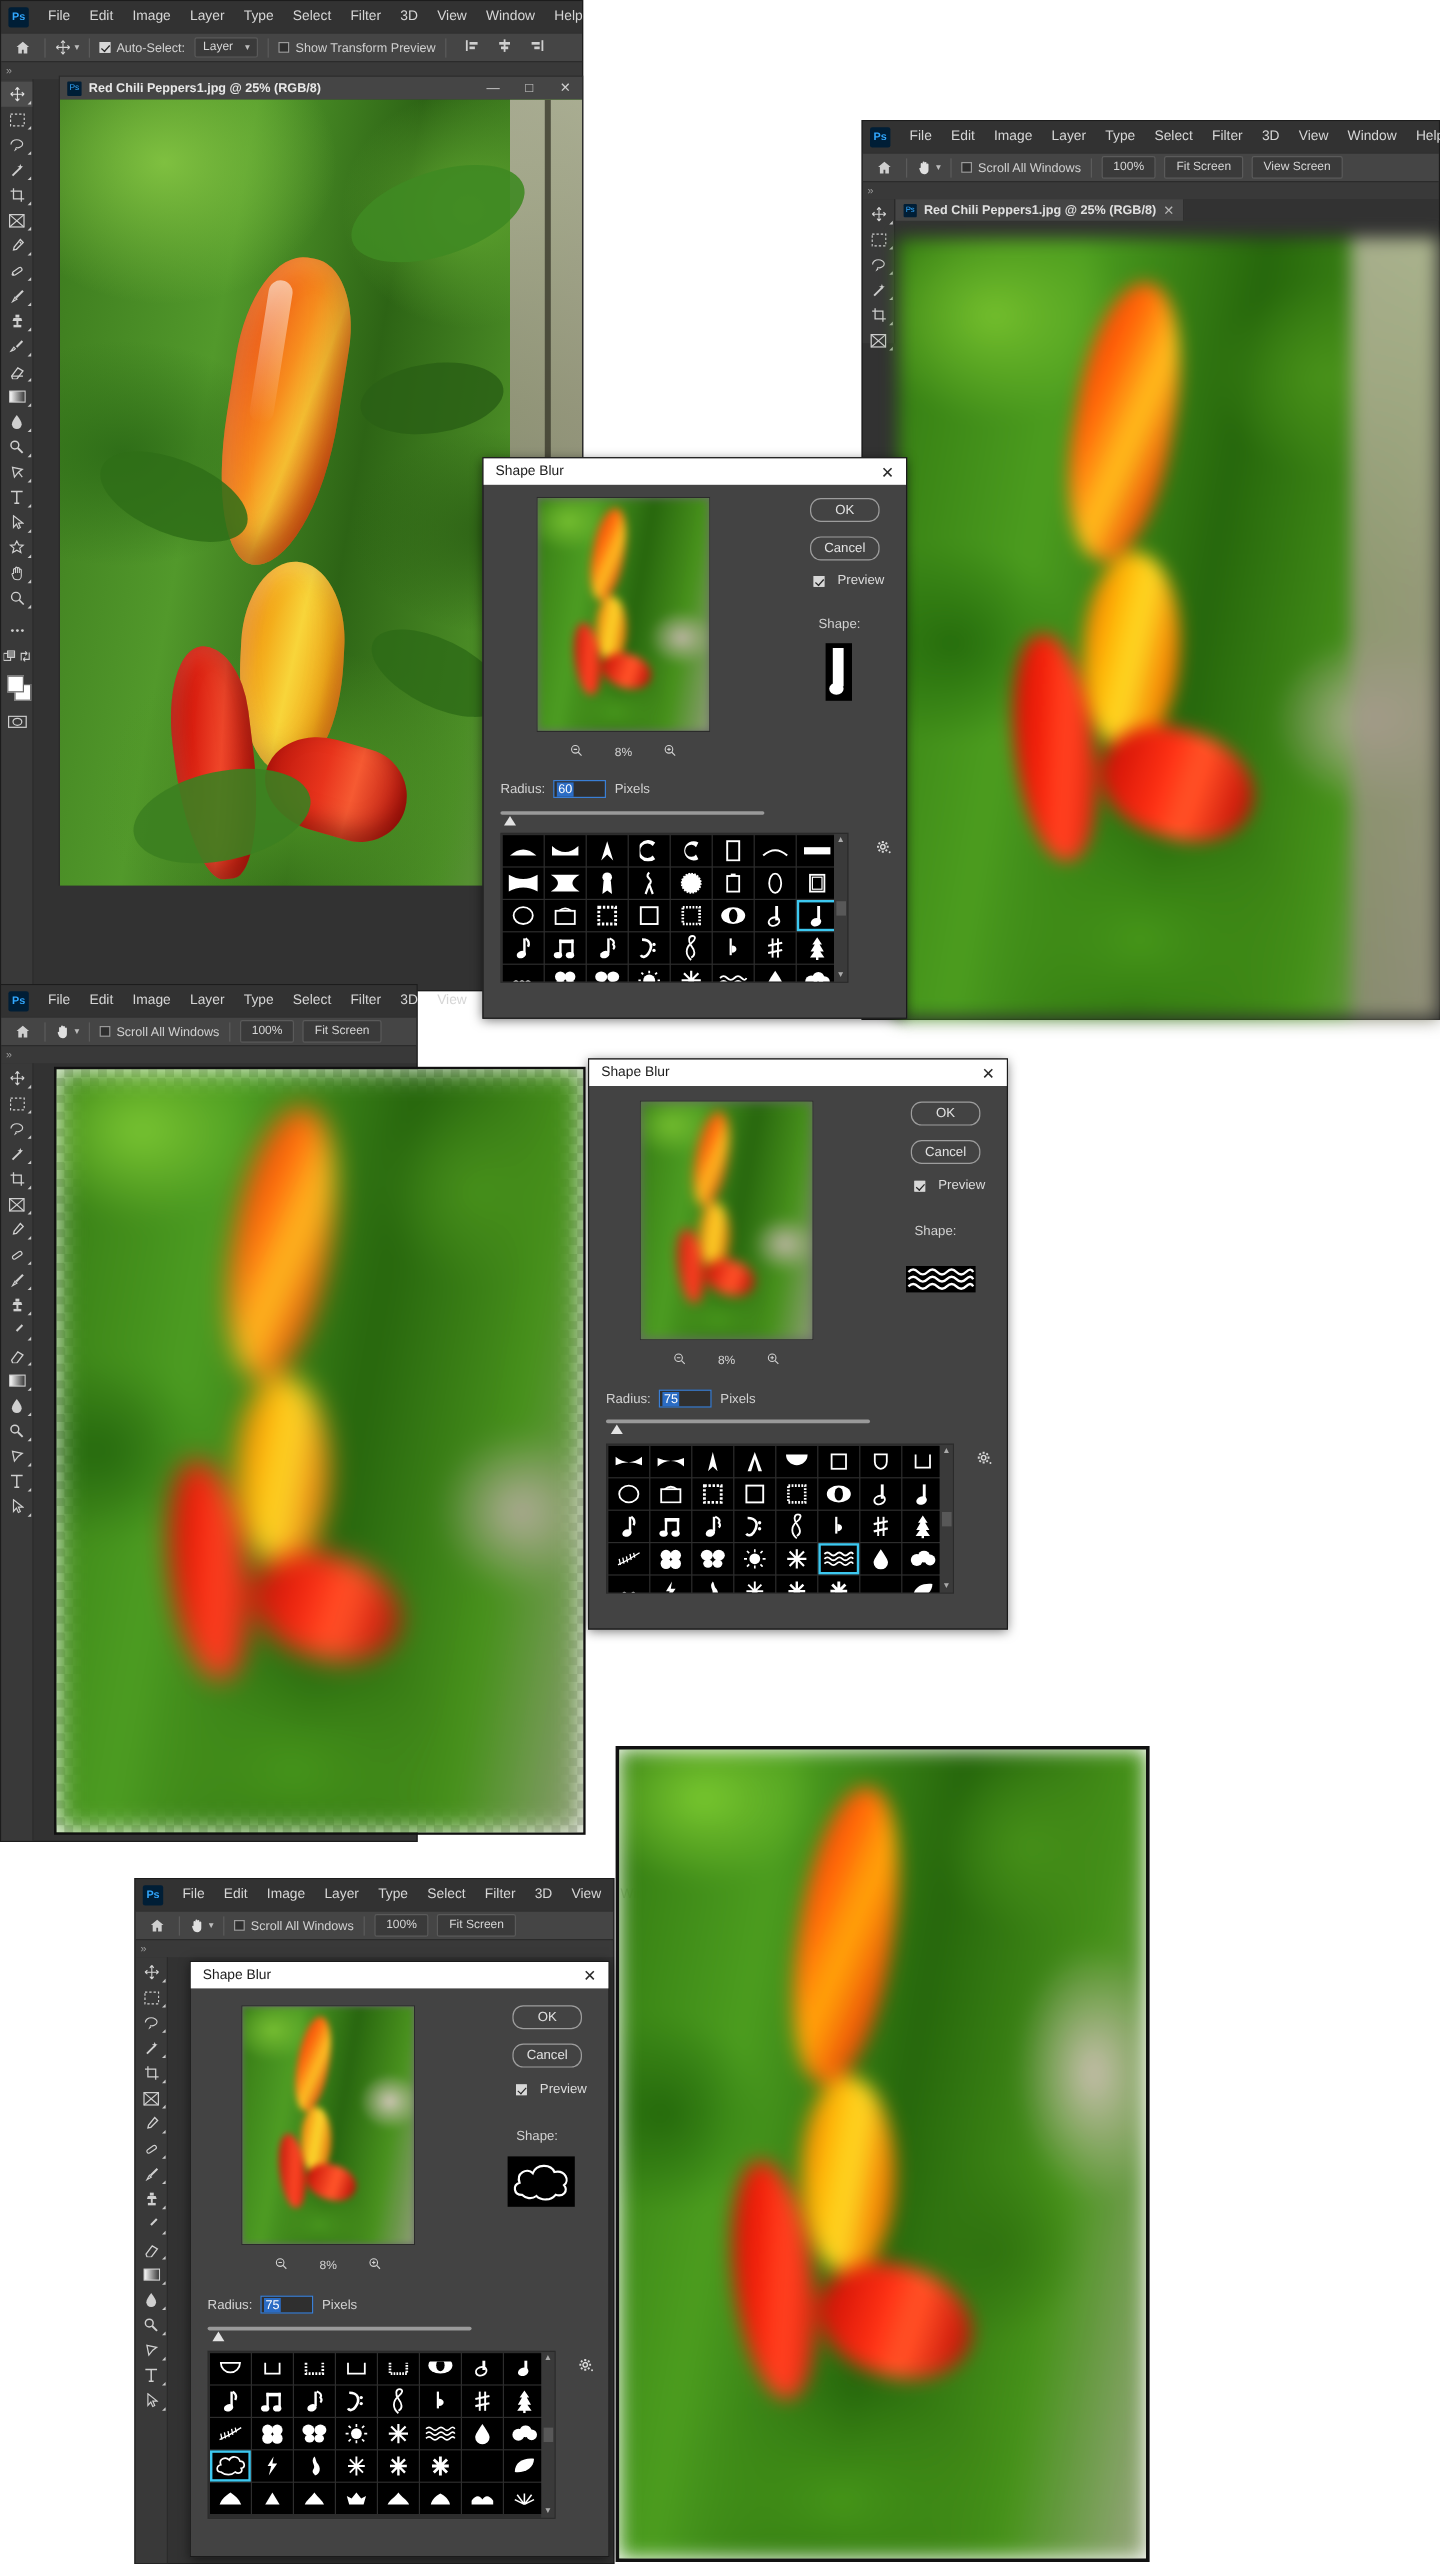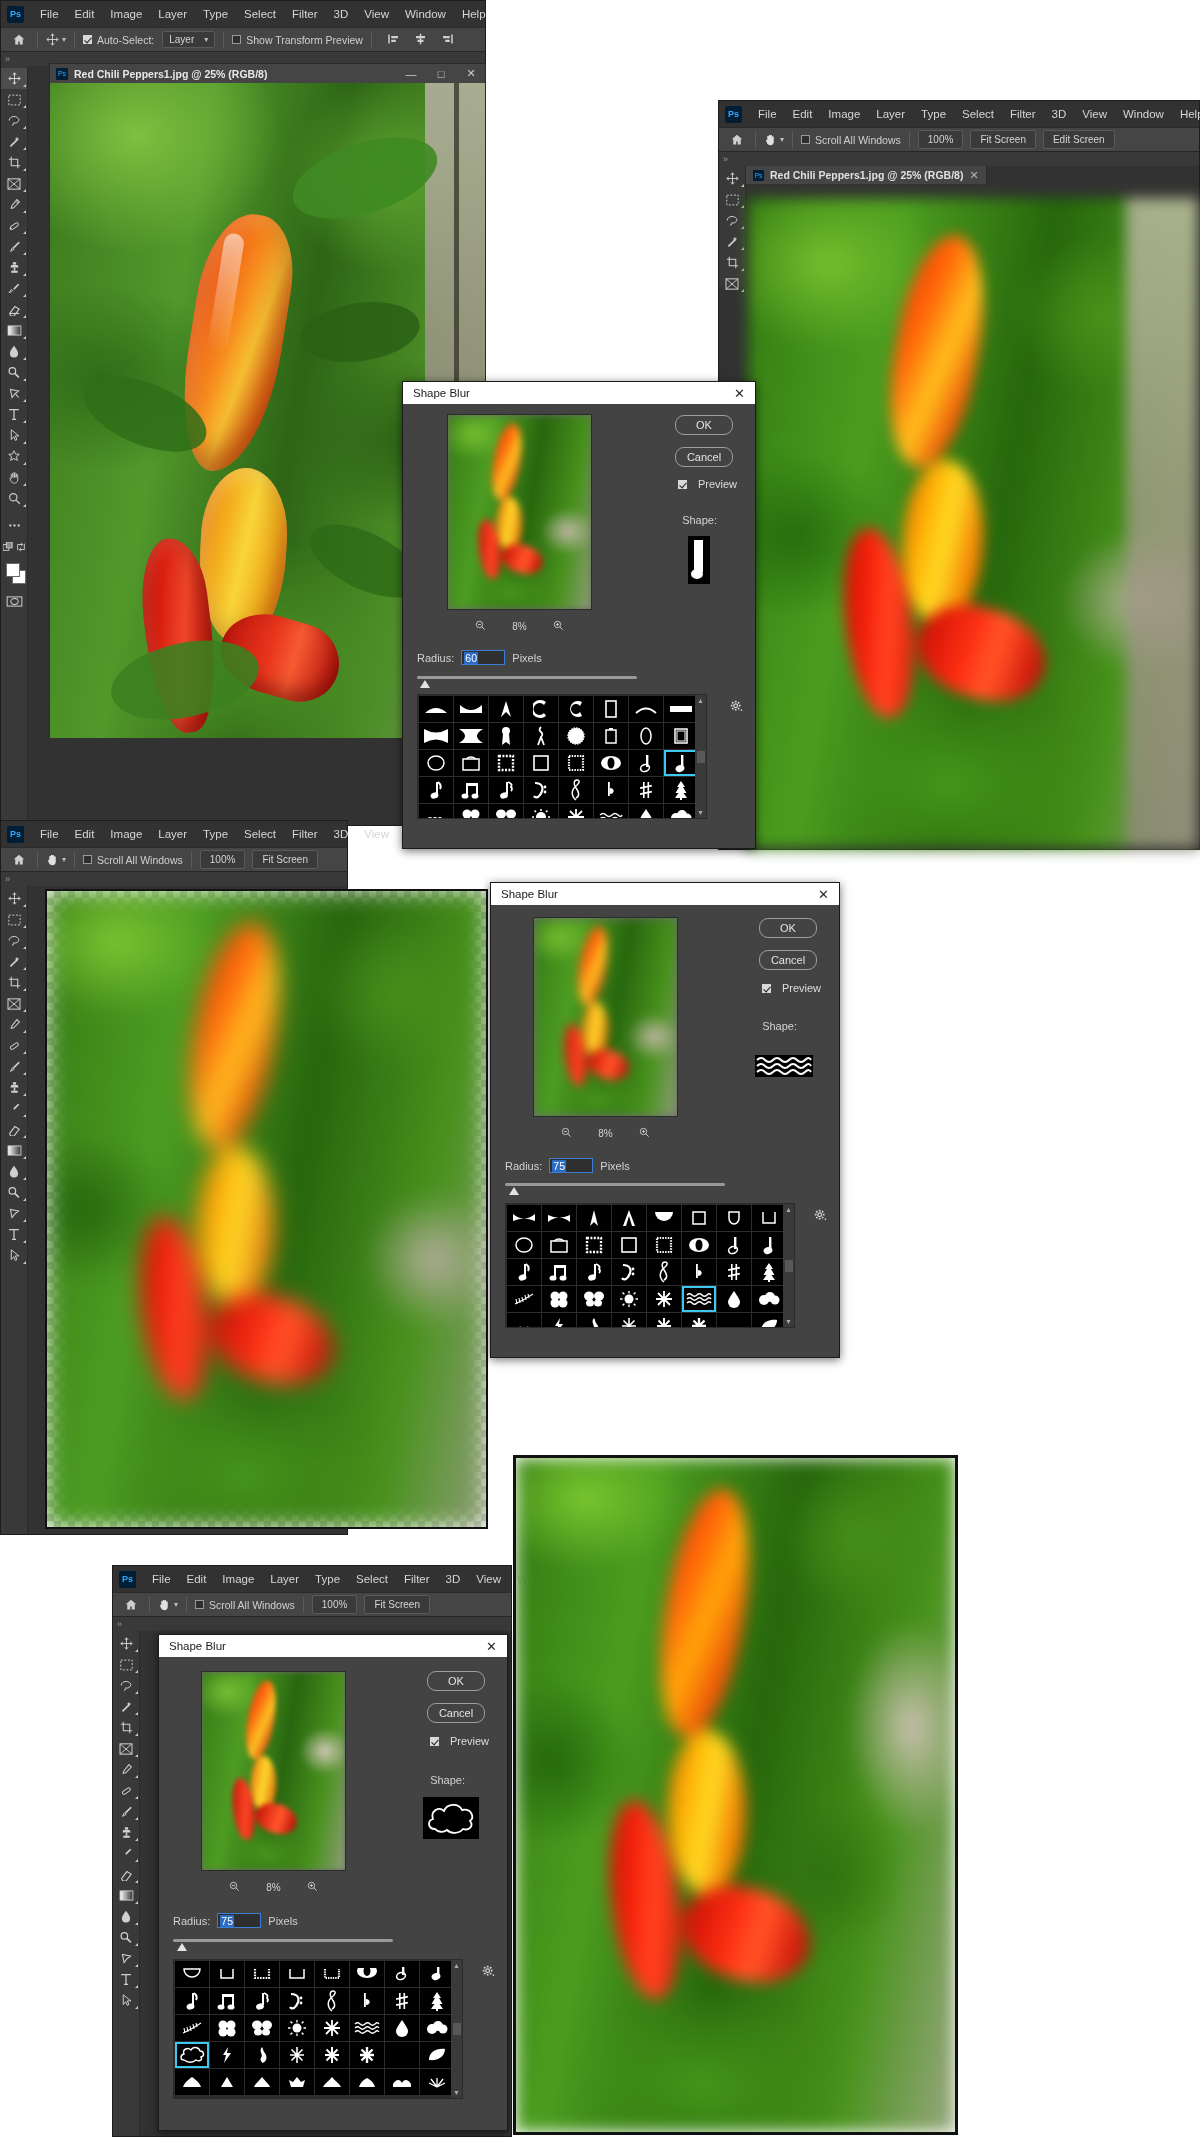--- a/index.html
+++ b/index.html
@@ -466,21 +466,21 @@
       <span class="chev">▾</span>
     </div>
     <div class="ob-sep"></div>
     <label style="display:flex;align-items:center;">
       <span class="cbox"></span>
       <span>Scroll All Windows</span>
     </label>
     <div class="ob-sep"></div>
     <div class="ob-btn">100%</div>
     <div class="ob-btn">Fit Screen</div>
-    <div class="ob-btn">Edit Screen</div>
+    <div class="ob-btn">View Screen</div>
   </div>
 
   <div class="panel-collapse">»</div>
 
   <div class="toolbar" style="top:65px;height:120px;">
     <div class="tool">
         <svg width="13" height="13" viewBox="0 0 16 16">
           <path d="M8 1v14M1 8h14M8 1 6 3.5M8 1l2 2.5M8 15l-2-2.5M8 15l2-2.5M1 8l2.5-2M1 8l2.5 2M15 8l-2.5-2M15 8l-2.5 2" stroke="#d6d6d6" stroke-width="1.1" fill="none"></path>
         </svg>
       </div>

